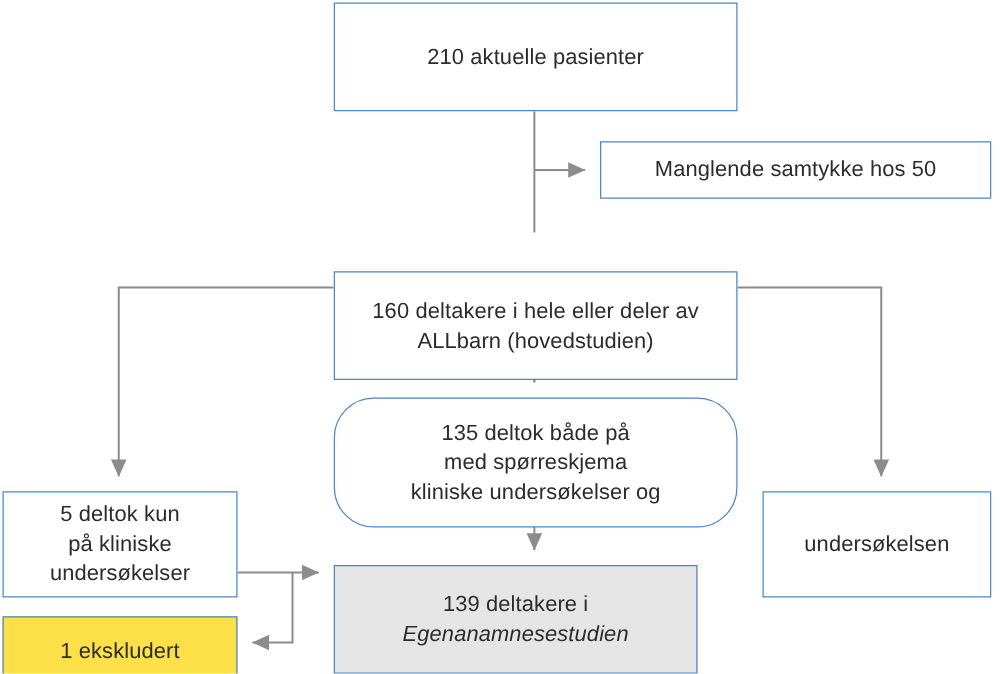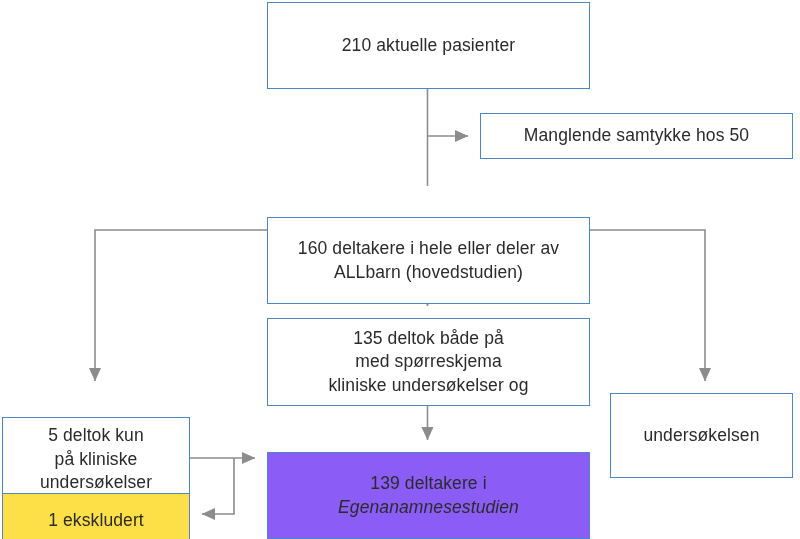--- a/index.html
+++ b/index.html
@@ -86,40 +86,40 @@
         <span class="lines">
           <span class="ln">Manglende samtykke hos 50</span>
         </span>
       </div>
       <div class="node" style="left: 267px; top: 186px; width: 323px; height: 87px; border-color: rgb(74, 134, 200); background: rgb(255, 255, 255); color: rgb(43, 43, 43); margin-top: 31px;">
         <span class="lines">
           <span class="ln">160 deltakere i hele eller deler av</span>
           <span class="ln">ALLbarn (hovedstudien)</span>
         </span>
       </div>
-      <div class="node" style="left: 267px; top: 318px; width: 323px; height: 88px; border-color: rgb(74, 134, 200); background: rgb(255, 255, 255); color: rgb(43, 43, 43);">
+      <div class="node" style="left: 267px; top: 318px; width: 323px; height: 104px; border-color: rgb(74, 134, 200); background: rgb(255, 255, 255); color: rgb(43, 43, 43); border-radius: 32px;">
         <span class="lines">
           <span class="ln">135 deltok både på</span>
           <span class="ln">med spørreskjema</span>
           <span class="ln">kliniske undersøkelser og</span>
         </span>
       </div>
-      <div class="node" style="left: 2px; top: 393px; width: 188px; height: 85px; border-color: rgb(74, 134, 200); background: rgb(255, 255, 255); color: rgb(43, 43, 43); margin-top: 24px;">
+      <div class="node" style="left: 2px; top: 393px; width: 188px; height: 85px; border-color: rgb(74, 134, 200); background: rgb(255, 255, 255); color: rgb(43, 43, 43);">
         <span class="lines">
           <span class="ln">5 deltok kun</span>
           <span class="ln">på kliniske</span>
           <span class="ln">undersøkelser</span>
         </span>
       </div>
       <div class="node" style="left: 610px; top: 393px; width: 183px; height: 85px; border-color: rgb(74, 134, 200); background: rgb(255, 255, 255); color: rgb(43, 43, 43);">
         <span class="lines">
           <span class="ln">undersøkelsen</span>
         </span>
       </div>
-      <div class="node" style="left: 267px; top: 452px; width: 323px; height: 87px; border-color: rgb(74, 134, 200); background: #8b5cf6; color: rgb(43, 43, 43);">
+      <div class="node" style="left: 267px; top: 452px; width: 291px; height: 87px; border-color: rgb(74, 134, 200); background: #e5e5e5; color: rgb(43, 43, 43);">
         <span class="lines">
           <span class="ln">139 deltakere i</span>
           <span class="ln italic">Egenanamnesestudien</span>
         </span>
       </div>
       <div class="node" style="left: 2px; top: 493px; width: 188px; height: 56px; border-color: rgb(74, 134, 200); background: #fde047; color: rgb(43, 43, 43);">
         <span class="lines">
           <span class="ln">1 ekskludert</span>
         </span>
       </div>

